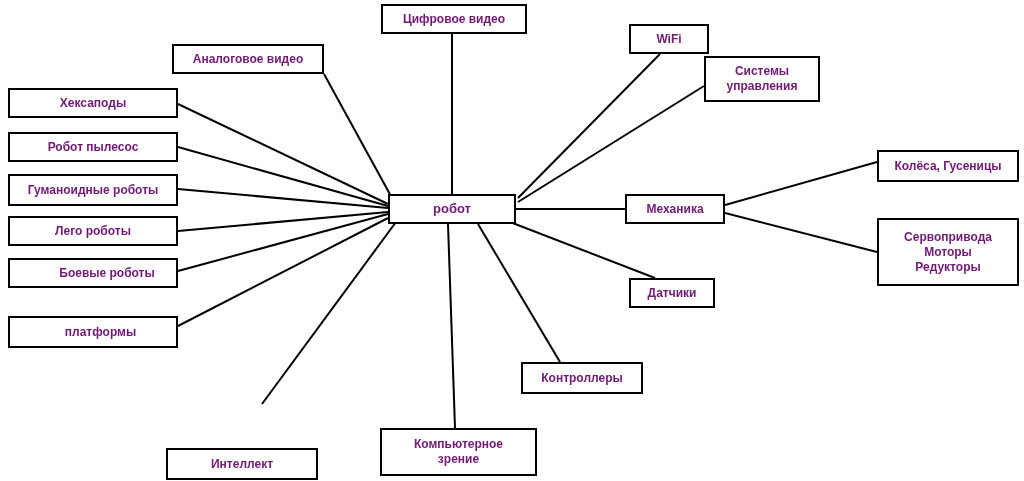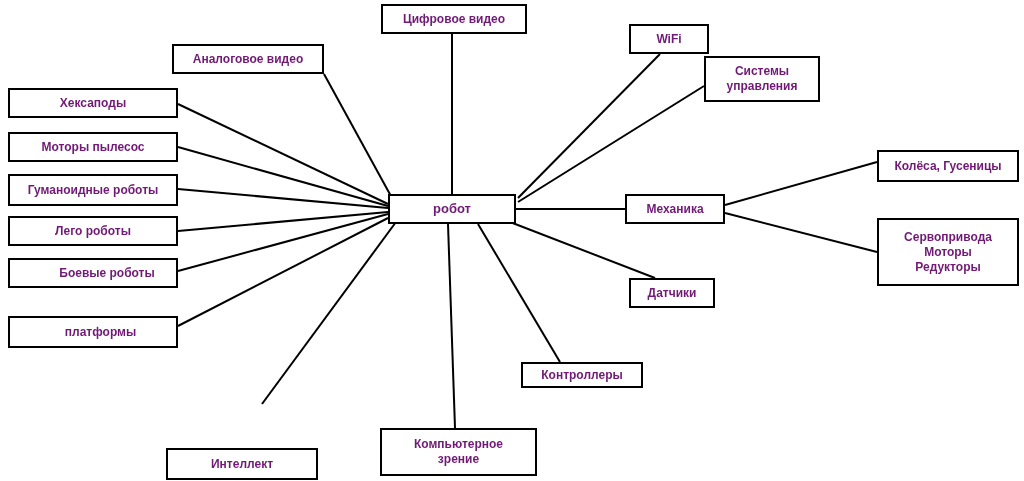--- a/index.html
+++ b/index.html
@@ -85,21 +85,21 @@
         <span class="node-label">WiFi</span>
       </div>
       <div class="node" style="left: 704px; top: 56px; width: 116px; height: 46px;">
         <span class="node-label">Системы
 управления</span>
       </div>
       <div class="node" style="left: 8px; top: 88px; width: 170px; height: 30px;">
         <span class="node-label">Хексаподы</span>
       </div>
       <div class="node" style="left: 8px; top: 132px; width: 170px; height: 30px;">
-        <span class="node-label">Моторы пылесос</span>
+        <span class="node-label">Робот пылесос</span>
       </div>
       <div class="node" style="left: 8px; top: 174px; width: 170px; height: 32px; justify-content: center;">
         <span class="node-label">Гуманоидные роботы</span>
       </div>
       <div class="node" style="left: 8px; top: 216px; width: 170px; height: 30px; justify-content: flex-end;">
         <span class="node-label">Лего роботы</span>
       </div>
       <div class="node" style="left: 8px; top: 258px; width: 170px; height: 30px; padding-left: 32px;">
         <span class="node-label">Боевые роботы</span>
       </div>
@@ -113,21 +113,21 @@
         <span class="node-label">Колёса, Гусеницы</span>
       </div>
       <div class="node" style="left: 877px; top: 218px; width: 142px; height: 68px;">
         <span class="node-label">Сервопривода
 Моторы
 Редукторы</span>
       </div>
       <div class="node" style="left: 629px; top: 278px; width: 86px; height: 30px; text-align: center;">
         <span class="node-label">Датчики</span>
       </div>
-      <div class="node" style="left: 521px; top: 362px; width: 122px; height: 26px;">
+      <div class="node" style="left: 521px; top: 362px; width: 122px; height: 32px;">
         <span class="node-label">Контроллеры</span>
       </div>
       <div class="node" style="left: 380px; top: 428px; width: 157px; height: 48px;">
         <span class="node-label">Компьютерное
 зрение</span>
       </div>
       <div class="node" style="left: 166px; top: 404px; width: 152px; height: 32px; margin-top: 44px;">
         <span class="node-label">Интеллект</span>
       </div>
     </div>

